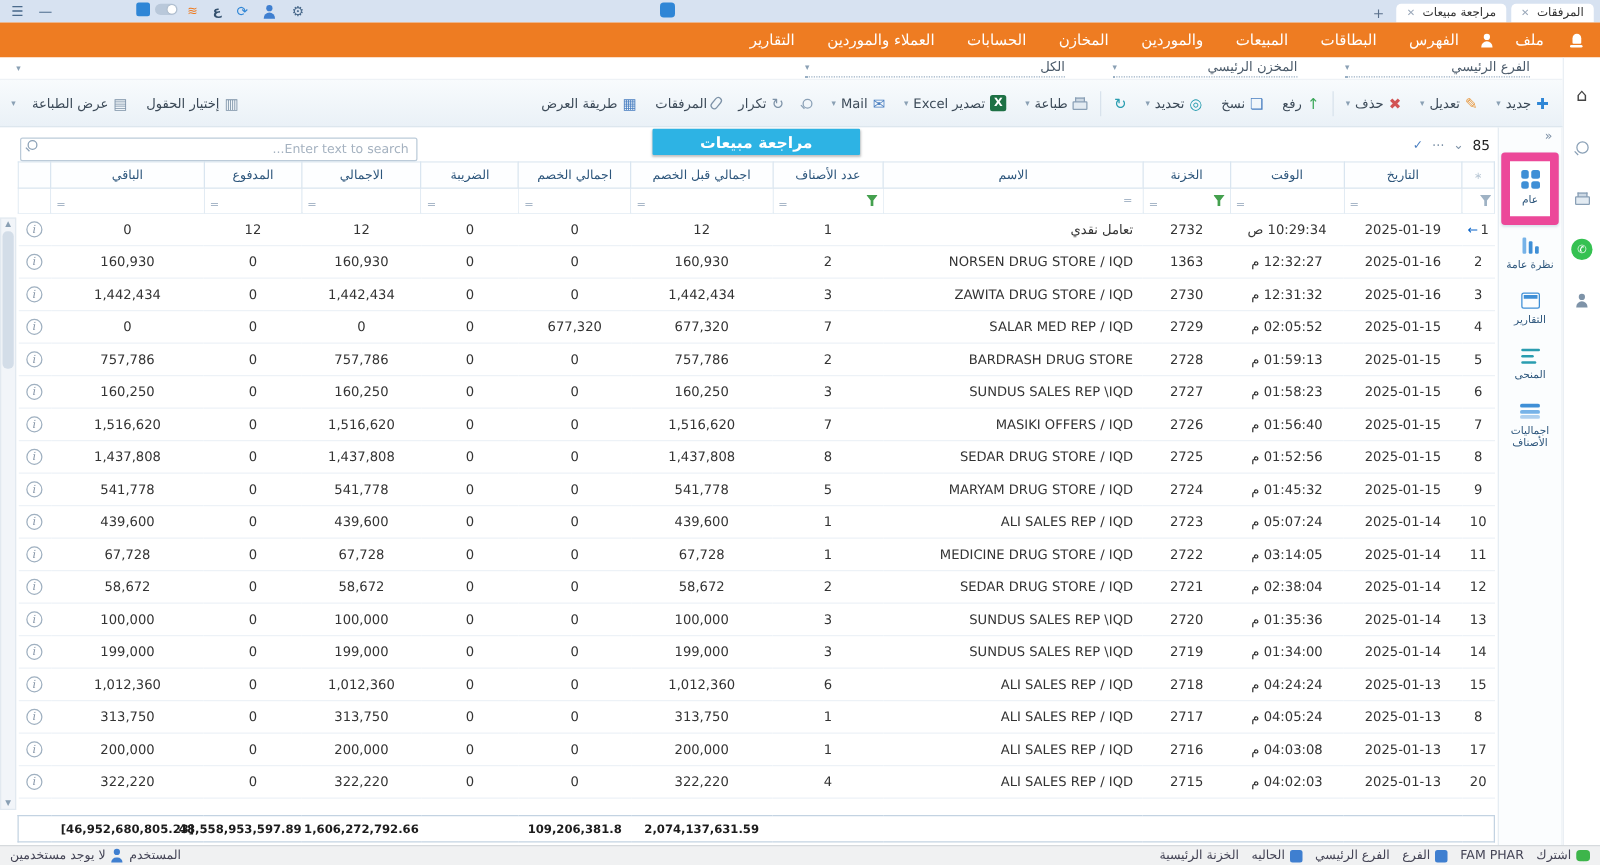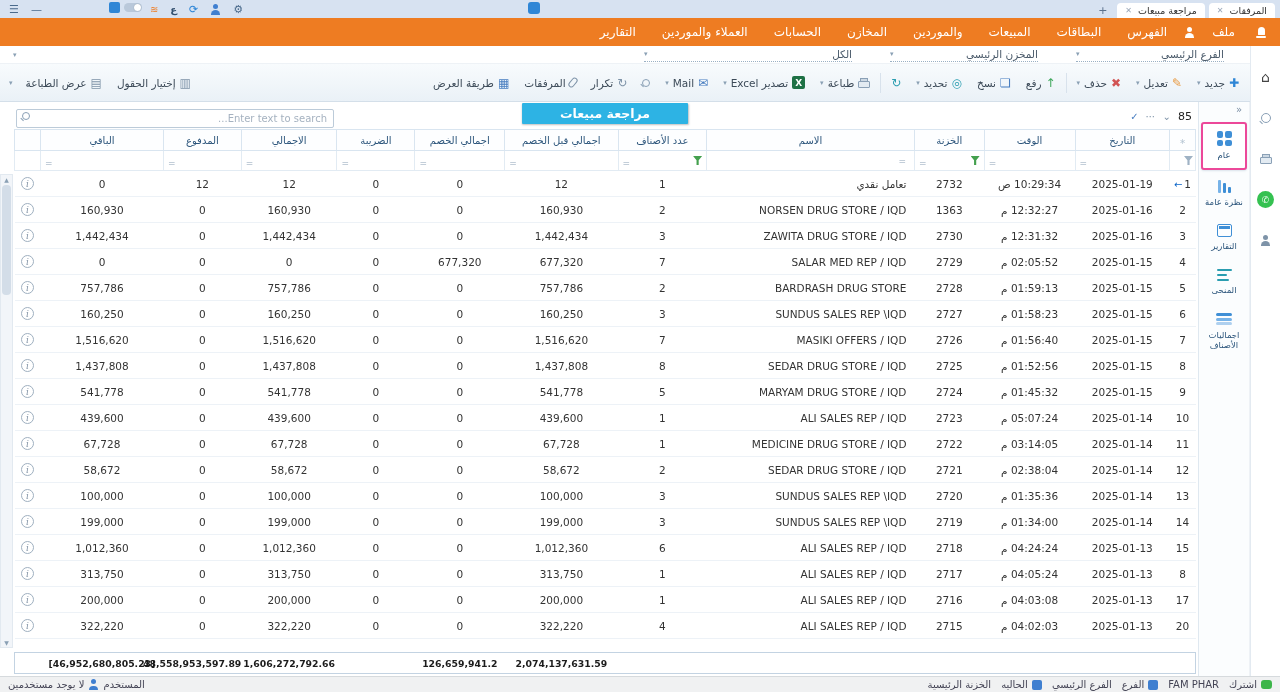--- a/index.html
+++ b/index.html
@@ -60,21 +60,21 @@
 .clip{width:6px;height:11px;border:1.3px solid #7e93a8;border-radius:3px;transform:rotate(40deg);display:inline-block}
 .mag{width:8px;height:8px;border:1.4px solid #8aa0b6;border-radius:50%;position:relative;display:inline-block}
 .mag::after{content:"";position:absolute;width:4px;height:1.4px;background:#8aa0b6;bottom:-1px;left:-3px;transform:rotate(45deg)}
 .mag.big{width:10px;height:10px}
 
 
 .workarea{flex:1;display:flex;min-height:0}
 .sidebar{flex:0 0 52px;border-left:1px solid #dfe8f0;border-right:1px solid #eef2f6;background:#fbfdfe;display:flex;flex-direction:column;padding:2px 2px}
 .side-top{height:15px;color:#7b8fa5;font-size:10px;padding-right:5px}
 .side-item{display:flex;flex-direction:column;align-items:center;gap:4px;padding:7px 1px;margin:3px 0;border-radius:3px}
-.side-item.active{background:#fff;border:2px solid #ec4899;box-shadow:0 1px 2px rgba(70,110,150,.18)}
+.side-item.active{background:#fff;border:7px solid #ec4899;box-shadow:0 1px 2px rgba(70,110,150,.18)}
 .side-label{font-size:8.5px;color:#2d567c;text-align:center;line-height:1.25}
 .ig{width:15px;height:15px;display:grid;grid-template-columns:1fr 1fr;gap:2px}
 .ig b{background:#3f8fd6;border-radius:2px}
 .ich{width:15px;height:13px;display:flex;align-items:flex-end;gap:2px;justify-content:center}
 .ich b{width:3px;background:#3f8fd6;border-radius:1px}
 .ich b:nth-child(1){height:6px}.ich b:nth-child(2){height:10px}.ich b:nth-child(3){height:13px;background:#77b3e8}
 .irp{width:15px;height:13px;border:1.5px solid #3f8fd6;border-radius:2px;position:relative}
 .irp::before{content:"";position:absolute;top:1px;left:1px;right:1px;height:3px;background:#3f8fd6}
 .iln{width:15px;height:12px;display:flex;flex-direction:column;justify-content:space-between;align-items:flex-end}
 .iln b{height:2px;background:#2a9db0;border-radius:1px;width:100%}
@@ -707,21 +707,21 @@
             </colgroup>
             <tbody>
                 <tr>
                   <td class="k-n"></td>
                   <td class="k-date"></td>
                   <td class="k-time"></td>
                   <td class="k-no"></td>
                   <td class="k-name"></td>
                   <td class="k-items"></td>
                   <td class="k-before">2,074,137,631.59</td>
-                  <td class="k-discount">126,659,941.2</td>
+                  <td class="k-discount">109,206,381.8</td>
                   <td class="k-tax"></td>
                   <td class="k-total">1,606,272,792.66</td>
                   <td class="k-paid">48,558,953,597.89</td>
                   <td class="k-remaining">[46,952,680,805.23]</td>
                   <td class="k-info"></td>
                 </tr>
               </tbody>
           </table>
         </div>
       </div>

